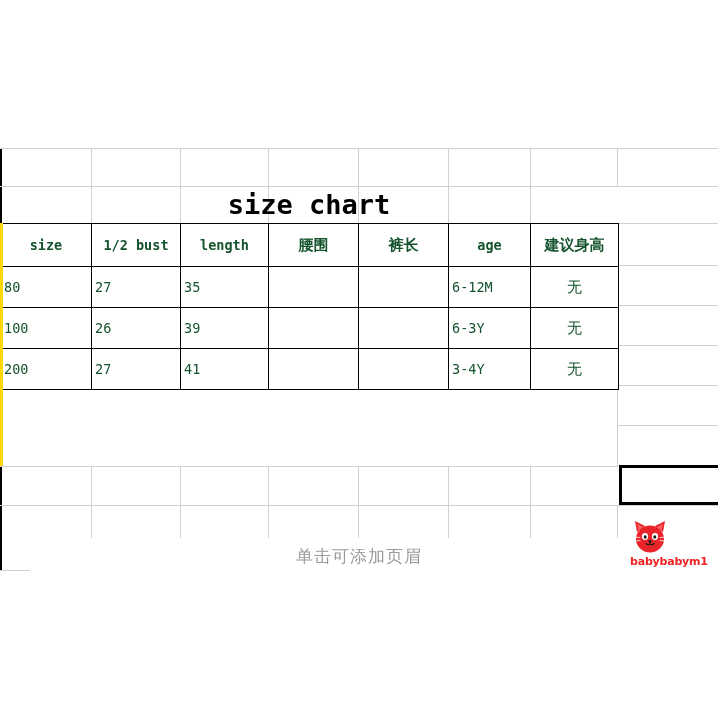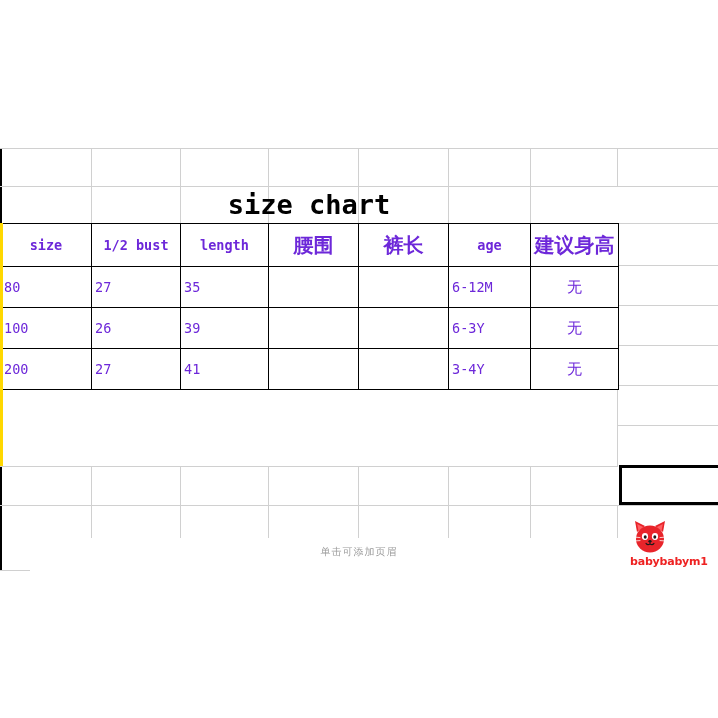--- a/index.html
+++ b/index.html
@@ -74,33 +74,33 @@
     top: 223px;
     width: 618px;
     border-collapse: collapse;
     table-layout: fixed;
   }
   .size-table td, .size-table th {
     border: 1.5px solid #000000;
     padding: 0;
     font-family: "DejaVu Sans Mono", "Liberation Mono", monospace;
     font-size: 13px;
-    color: #6d28d9;
+    color: #14532d;
     background: #ffffff;
   }
   .size-table thead th {
     height: 42px;
     text-align: center;
     vertical-align: middle;
     font-weight: bold;
     font-size: 13.5px;
   }
   .size-table thead th.cjk {
     font-family: "DejaVu Sans", "Liberation Sans", sans-serif;
-    font-size: 20px;
+    font-size: 15px;
     font-weight: bold;
   }
   .size-table tbody td {
     height: 40px;
     text-align: left;
     vertical-align: middle;
     padding-left: 3px;
     font-weight: normal;
     font-size: 13.5px;
   }
@@ -134,21 +134,21 @@
   }
 
   
   .header-hint {
     position: absolute;
     left: 0;
     top: 545px;
     width: 718px;
     text-align: center;
     font-family: "DejaVu Sans", "Liberation Sans", sans-serif;
-    font-size: 10px;
+    font-size: 17px;
     color: #9a9a9a;
     letter-spacing: 1px;
   }
 
   
   .watermark {
     position: absolute;
     left: 630px;
     top: 518px;
     width: 82px;

